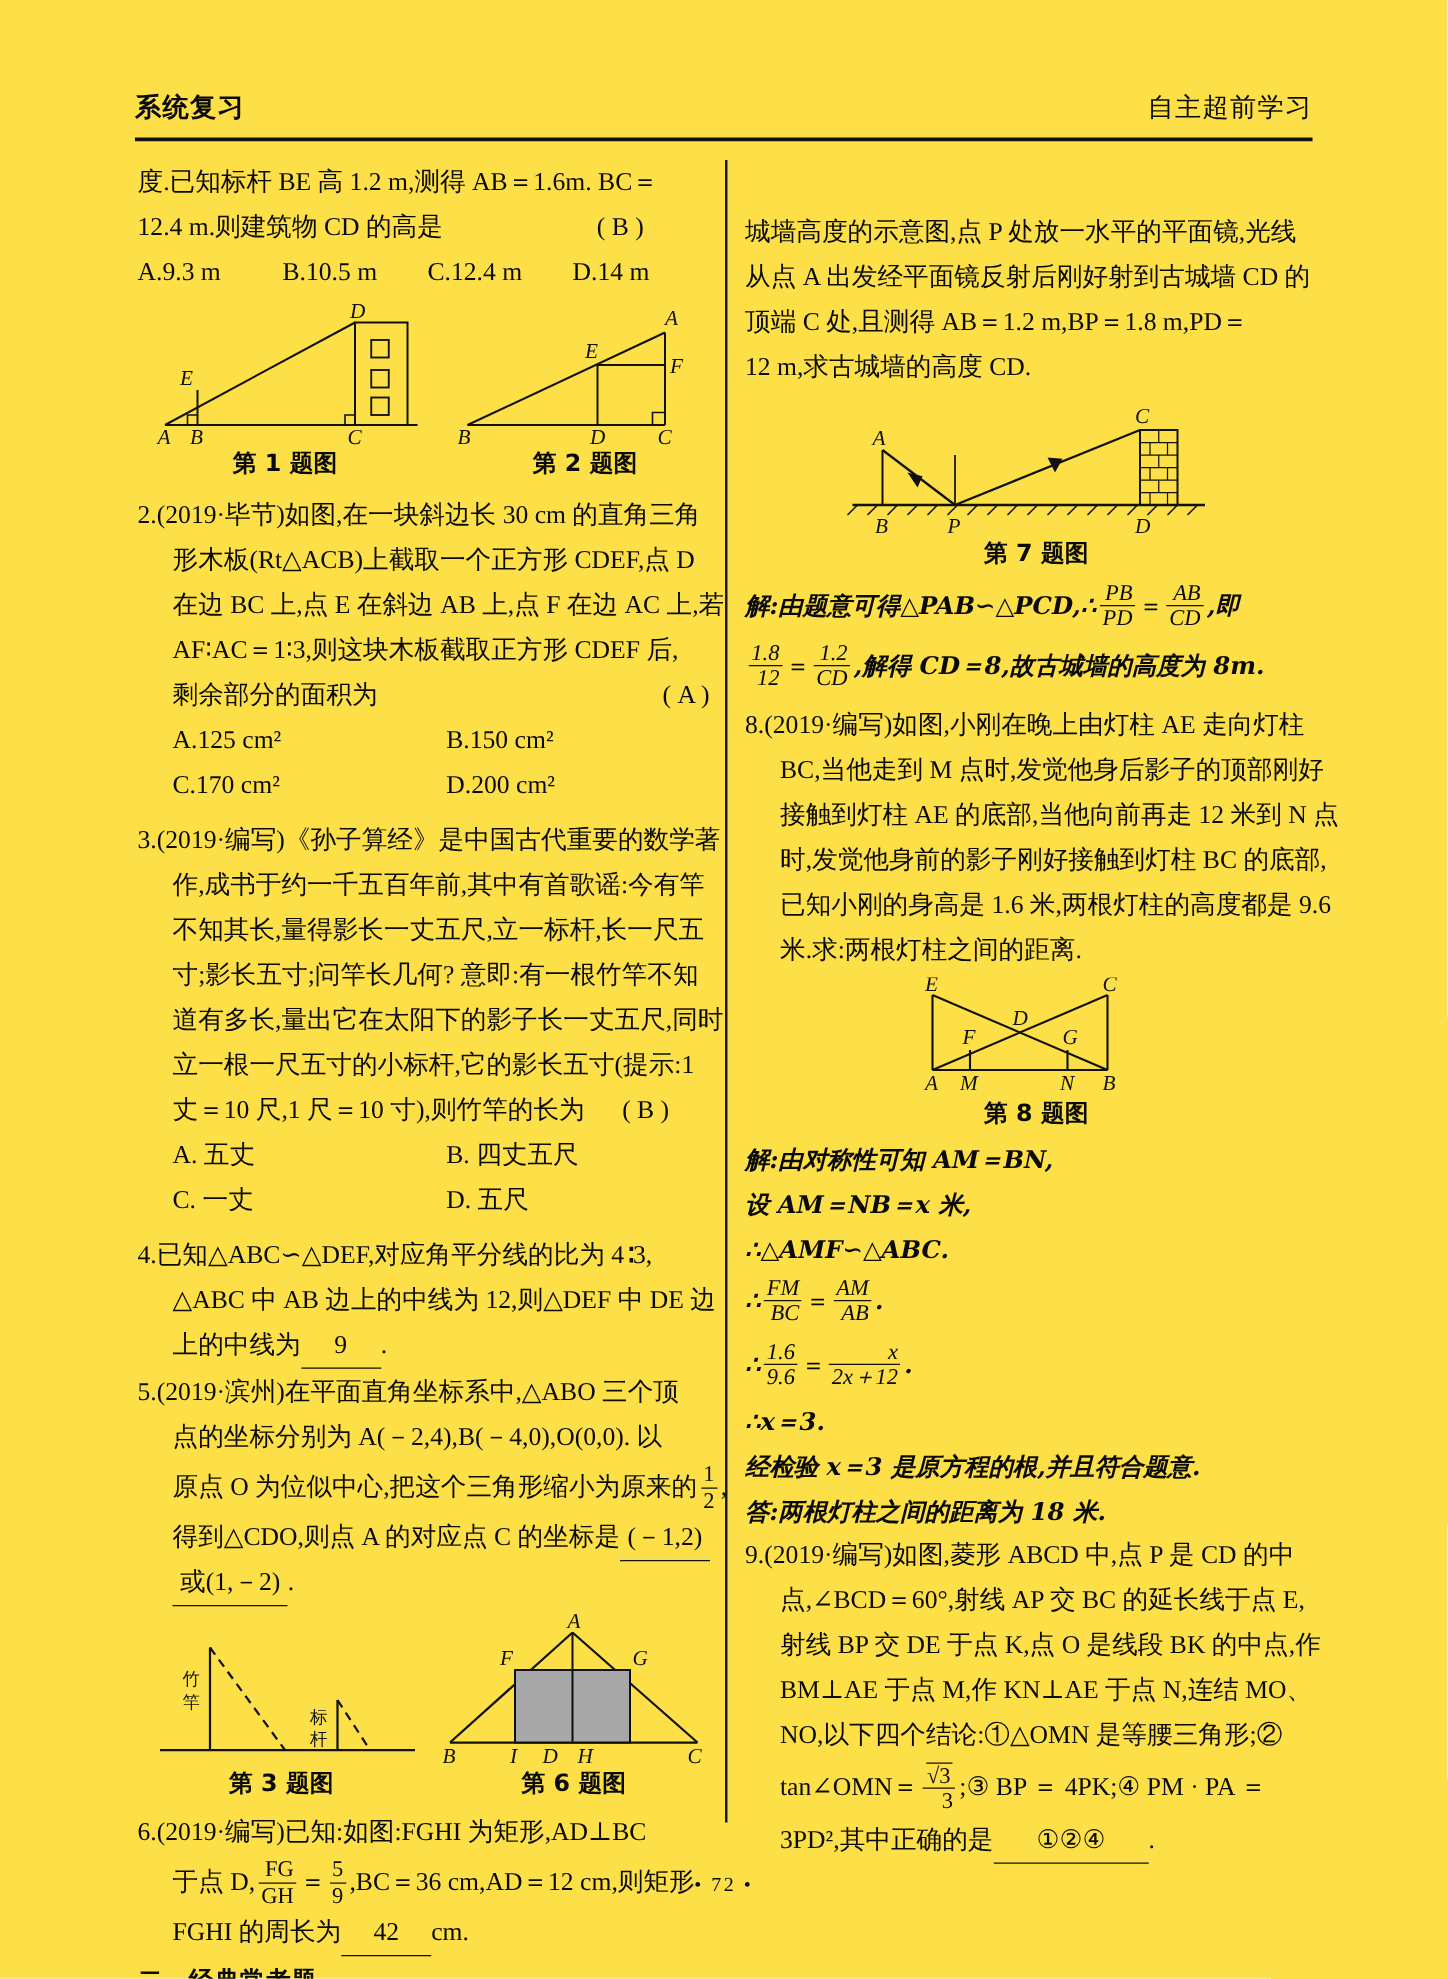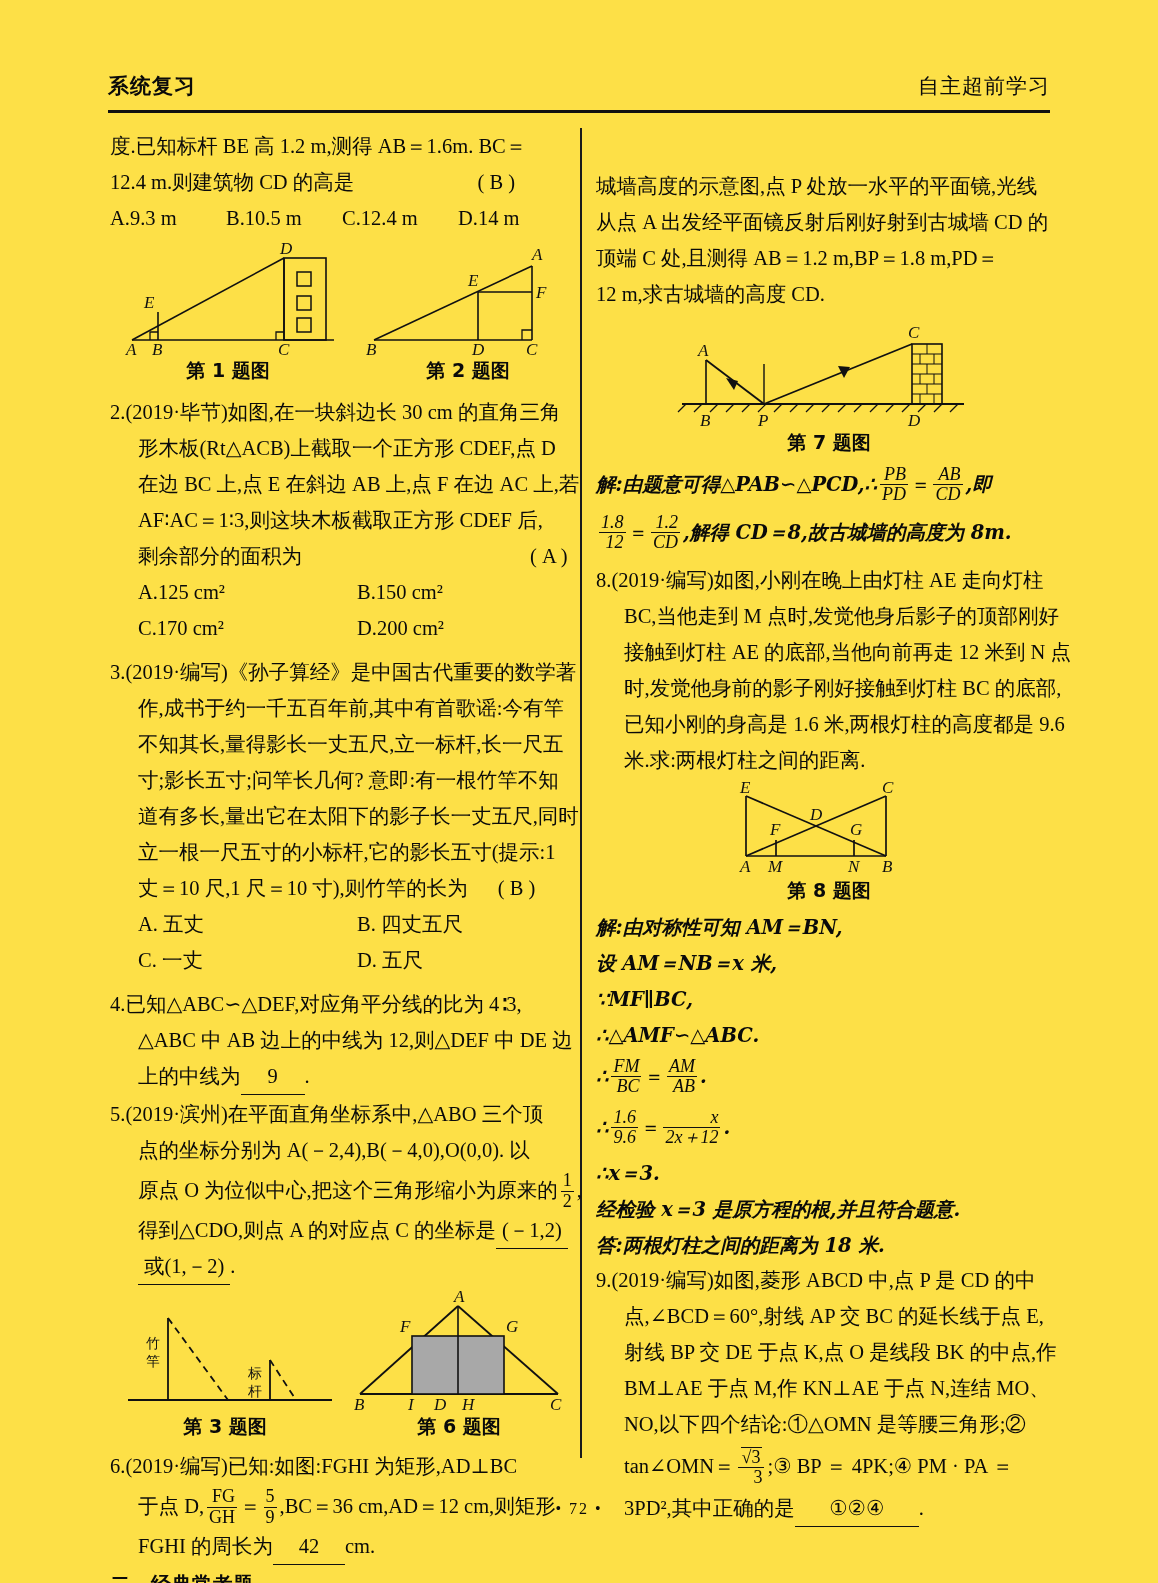--- a/index.html
+++ b/index.html
@@ -443,21 +443,20 @@
         <text class="lbl" x="44" y="90">M</text>
         <text class="lbl" x="124" y="90">N</text>
         <text class="lbl" x="158" y="90">B</text>
       </svg>
     </div>
     <div class="caption">第 8 题图</div>
 
     <div class="solution" style="margin-top:4px">
       <div class="line">解:由对称性可知 AM＝BN,</div>
       <div class="line">设 AM＝NB＝x 米,</div>
-      <div class="line">∵MF∥BC,</div>
       <div class="line">∴△AMF∽△ABC.</div>
       <div class="line" style="height:50px;line-height:50px">
         <span>∴</span><span class="frac"><span class="num">FM</span><span class="den">BC</span></span><span class="mathr">＝</span><span class="frac"><span class="num">AM</span><span class="den">AB</span></span><span>.</span>
       </div>
       <div class="line" style="height:52px;line-height:52px">
         <span>∴</span><span class="frac"><span class="num">1.6</span><span class="den">9.6</span></span><span class="mathr">＝</span><span class="frac"><span class="num">x</span><span class="den">2x＋12</span></span><span>.</span>
       </div>
       <div class="line">∴x＝3.</div>
       <div class="line">经检验 x＝3 是原方程的根,并且符合题意.</div>
       <div class="line">答:两根灯柱之间的距离为 18 米.</div>

